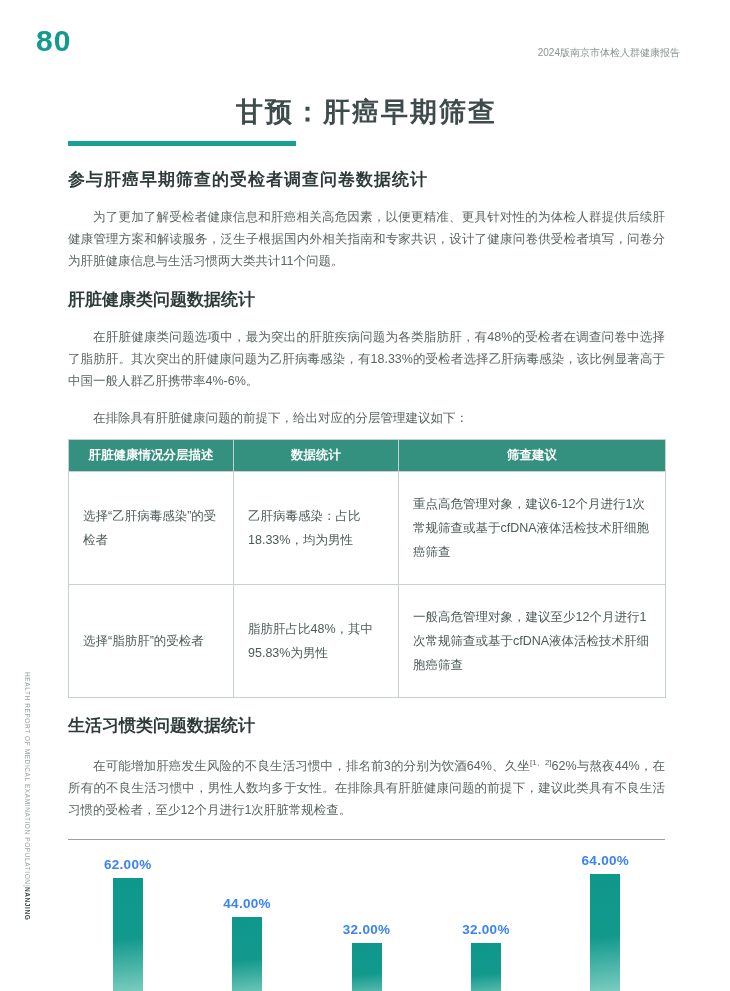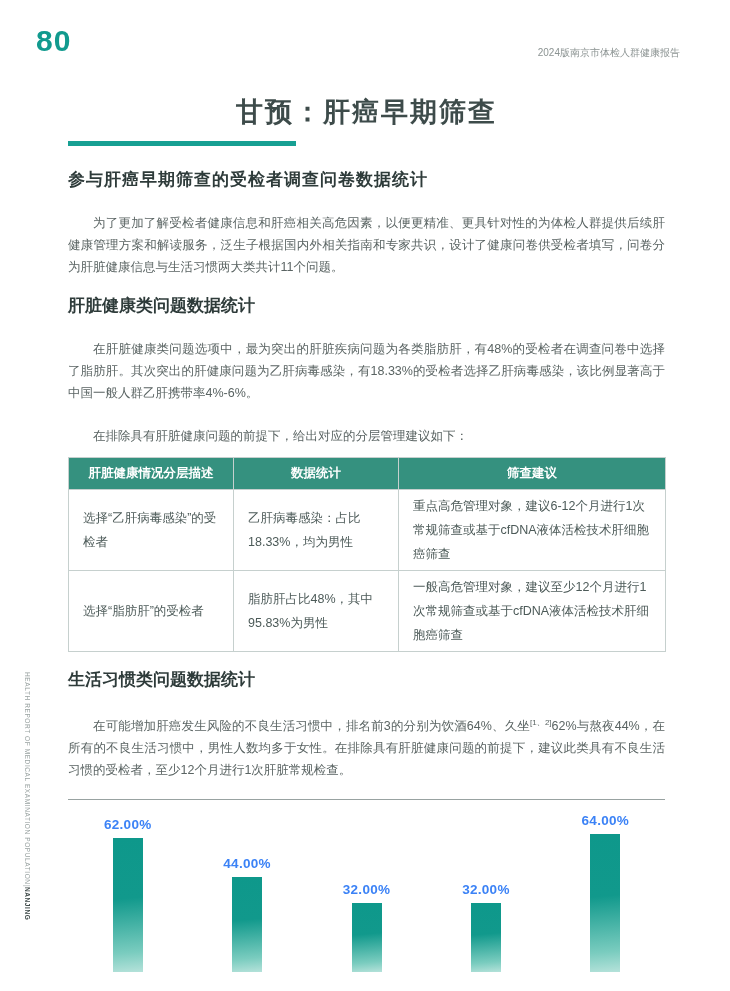--- a/index.html
+++ b/index.html
@@ -18,37 +18,37 @@
   }
   .content { position:absolute; left:68px; top:94px; width:597px; }
   .page-title {
     font-size:27px; font-weight:bold; color:#3d4b4a; letter-spacing:2px;text-align:center;
   }
   .title-underline { width:228px; height:5px; background:#17a093; margin-top:11px; }
   .section-heading {
     margin-top:22px; font-size:17px; font-weight:bold; color:#2e3b3a; letter-spacing:1px;
   }
   p.body-text {
-    margin-top:21px; font-size:12.5px; line-height:22px; color:#5a6463;
+    margin-top:15px; font-size:12.5px; line-height:22px; color:#5a6463;
     text-align:justify; text-indent:2em;
   }
   p.body-text sup { font-size:8px; color:#5a6463; }
   .sub-heading {
     margin-top:16px; font-size:17px; font-weight:bold; color:#2e3b3a;
   }
   table.strat-table {
     margin-top:10px; width:100%; border-collapse:collapse; table-layout:fixed;
   }
   table.strat-table th {
     background:#35917f; color:#ffffff; font-size:12.5px; font-weight:bold;
     height:32px; border:1px solid #c6d0ce; text-align:center; vertical-align:middle;
   }
   table.strat-table td {
     border:1px solid #c6d0ce; font-size:12.5px; color:#4c5a58;
-    line-height:24px; padding:4px 14px; vertical-align:middle; text-align:left;
+    line-height:24px; padding:20px 14px; vertical-align:middle; text-align:left;
     background:#ffffff;
   }
   .col-1 { width:165px; } .col-2 { width:165px; } .col-3 { width:267px; }
   .chart-block { margin-top:18px; }
   .chart-title { font-size:12px; color:#6e7877; }
   .chart-divider { margin-top:7px; height:1px; background:#98a2a1; }
   .chart-plot {
     position:relative; height:172px; display:flex; align-items:flex-end;
   }
   .bar-group {

